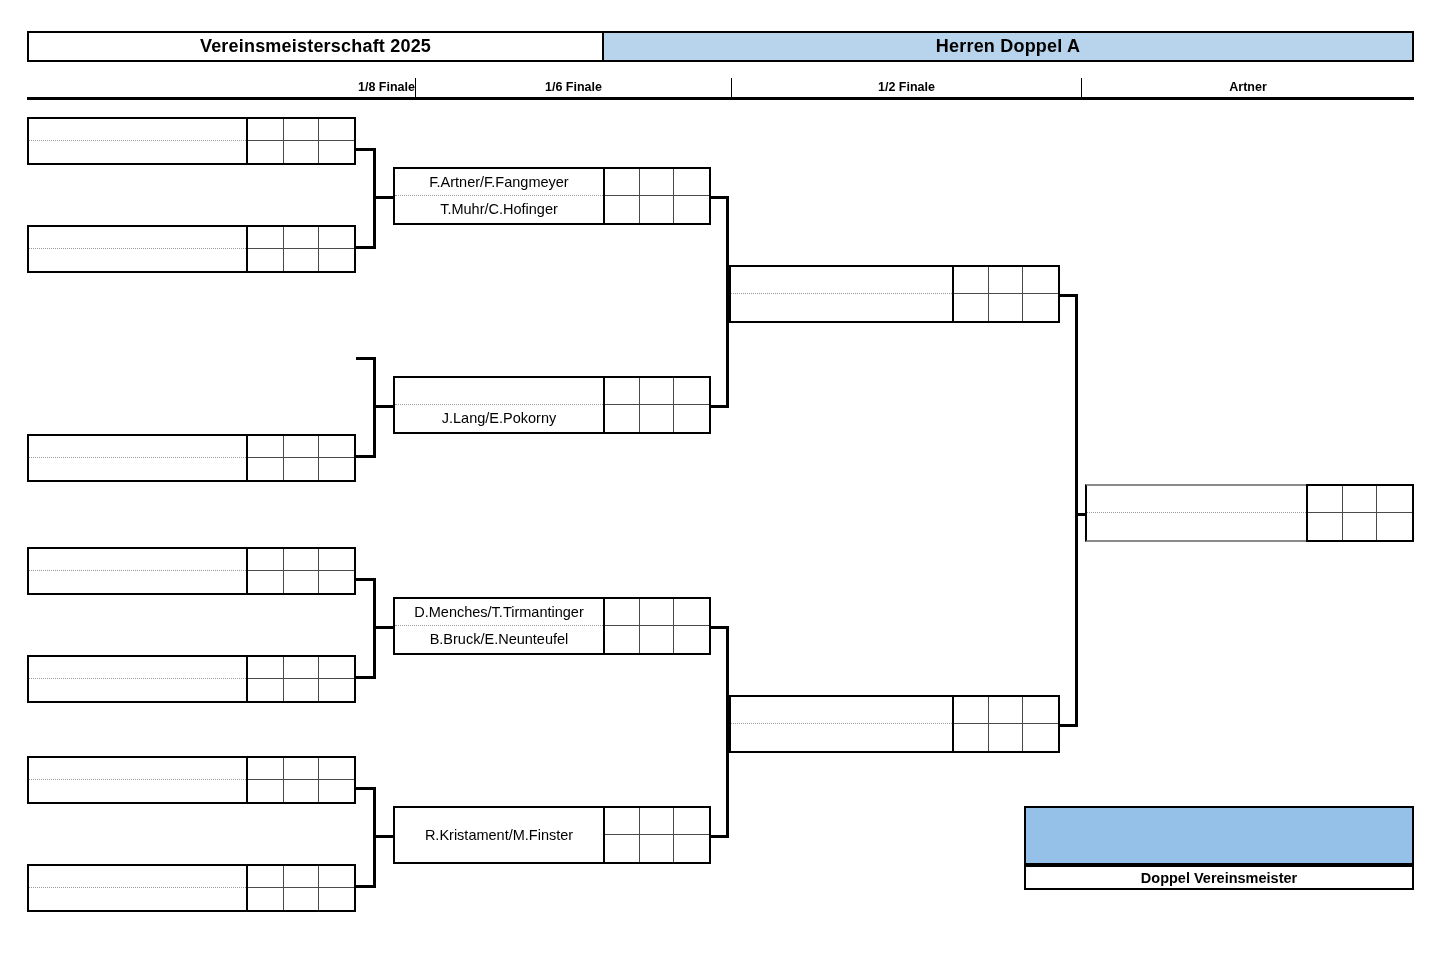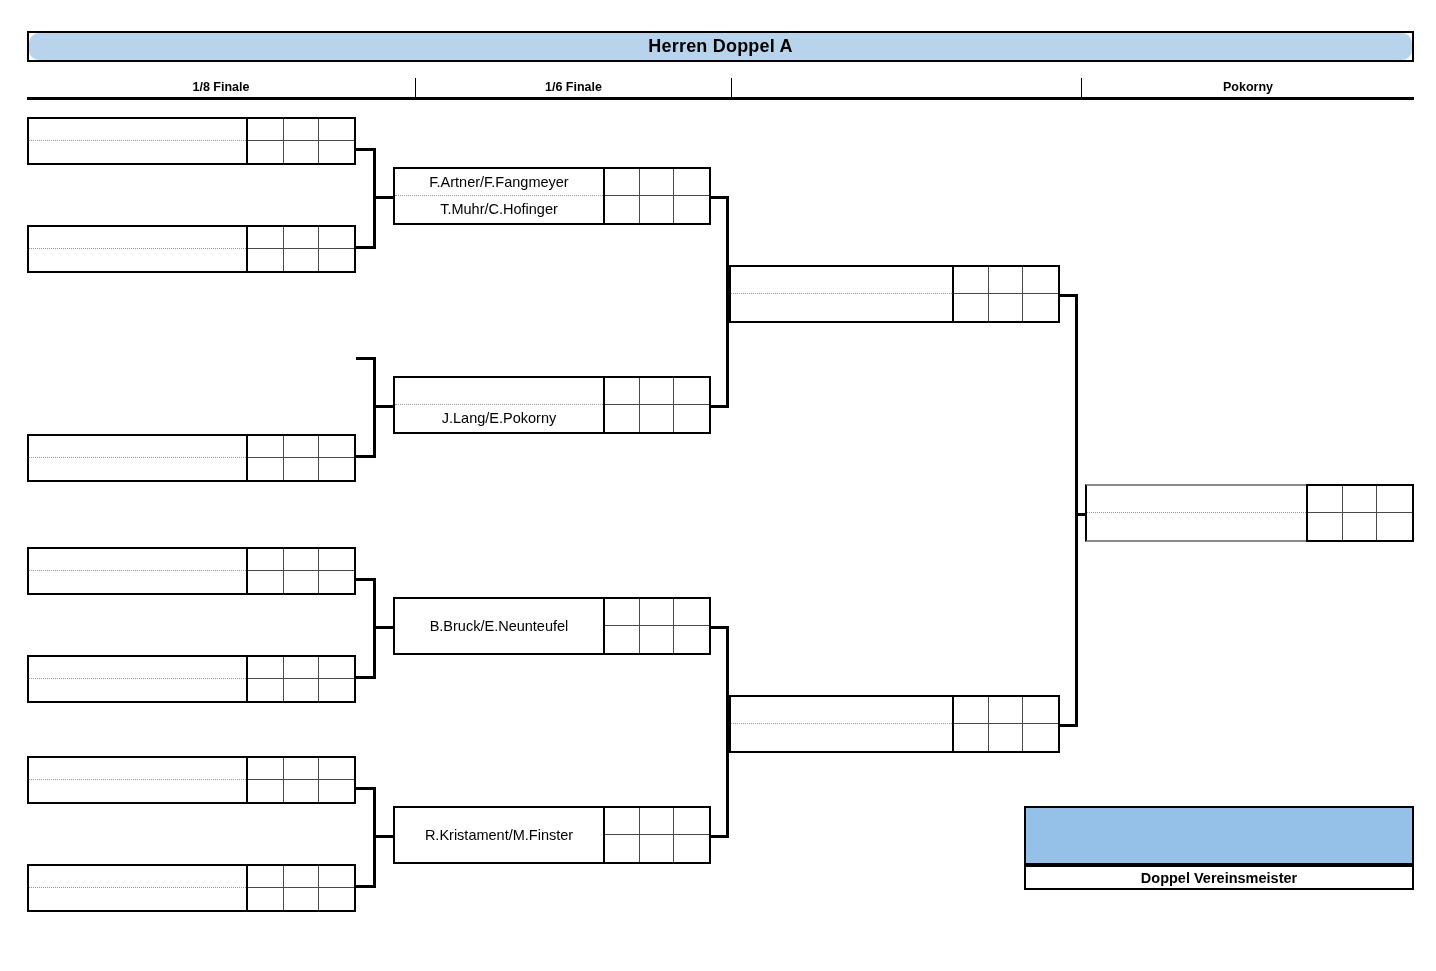--- a/index.html
+++ b/index.html
@@ -46,21 +46,20 @@
   }
   .title-right {
     flex: 1;
     background: #b8d4ec;
     display: flex;
     align-items: center;
     justify-content: center;
     font-size: 18px;
     font-weight: bold;
     letter-spacing: .2px;
-    border-radius: 10px;
   }
 
   
   .roundbar {
     position: absolute;
     top: 78px;
     left: 27px;
     width: 1387px;
     height: 22px;
     border-bottom: 3px solid #000;
@@ -178,30 +177,32 @@
     font-size: 14.5px;
     font-weight: bold;
   }
 </style>
 </head>
 <body>
 
 <div id="sheet">
 
   <div class="titlebar">
+    <div class="title-left">Vereinsmeisterschaft 2025</div>
     <div class="title-right">Herren Doppel A</div>
   </div>
 
   <div class="roundbar">
-    <div class="round-label" style="left:0px;width:388px;">1/8 Finale</div>
+    <div class="round-label" style="left:0px;width:388px;text-align:right;">1/8 Finale</div>
     <div class="round-sep" style="left:388px;"></div>
     <div class="round-label" style="left:389px;width:315px;">1/6 Finale</div>
     <div class="round-sep" style="left:704px;"></div>
+    <div class="round-label" style="left:705px;width:349px;">1/2 Finale</div>
     <div class="round-sep" style="left:1054px;"></div>
-    <div class="round-label" style="left:1055px;width:332px;">Pokorny</div>
+    <div class="round-label" style="left:1055px;width:332px;">Artner</div>
   </div>
 
   <div class="ln" style="left:356px;top:148px;width:20px;height:3px;"></div>
   <div class="ln" style="left:356px;top:246px;width:20px;height:3px;"></div>
   <div class="ln" style="left:373px;top:148px;width:3px;height:101px;"></div>
   <div class="ln" style="left:373px;top:196px;width:22px;height:3px;"></div>
 
   <div class="ln" style="left:356px;top:357px;width:20px;height:3px;"></div>
   <div class="ln" style="left:356px;top:455px;width:20px;height:3px;"></div>
   <div class="ln" style="left:373px;top:357px;width:3px;height:101px;"></div>
@@ -417,20 +418,21 @@
         </div>
       <div class="scol" style="width:36px;">
           <div class="scell"></div>
           <div class="scell"></div>
         </div>
     </div>
   </div>
 
   <div class="match" style="left:393px;top:597px;width:318px;height:58px;">
     <div class="names" style="width:210px;">
+      <div class="nm top">D.Menches/T.Tirmantinger</div>
       <div class="nm">B.Bruck/E.Neunteufel</div>
     </div>
     <div class="scores" style="width:108px;">
       <div class="scol" style="width:36px;">
           <div class="scell"></div>
           <div class="scell"></div>
         </div>
       <div class="scol" style="width:36px;">
           <div class="scell"></div>
           <div class="scell"></div>

